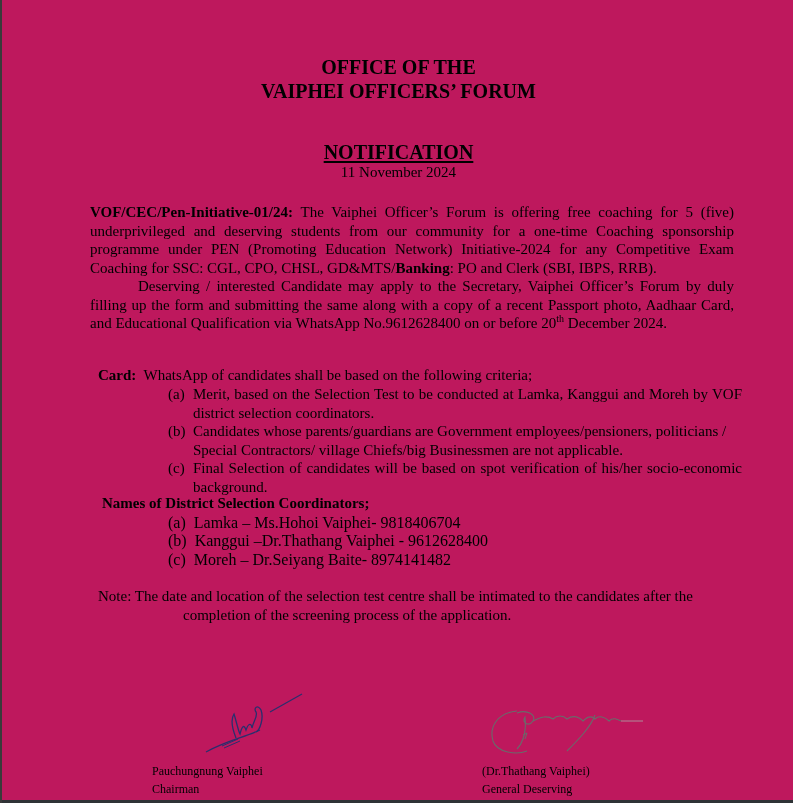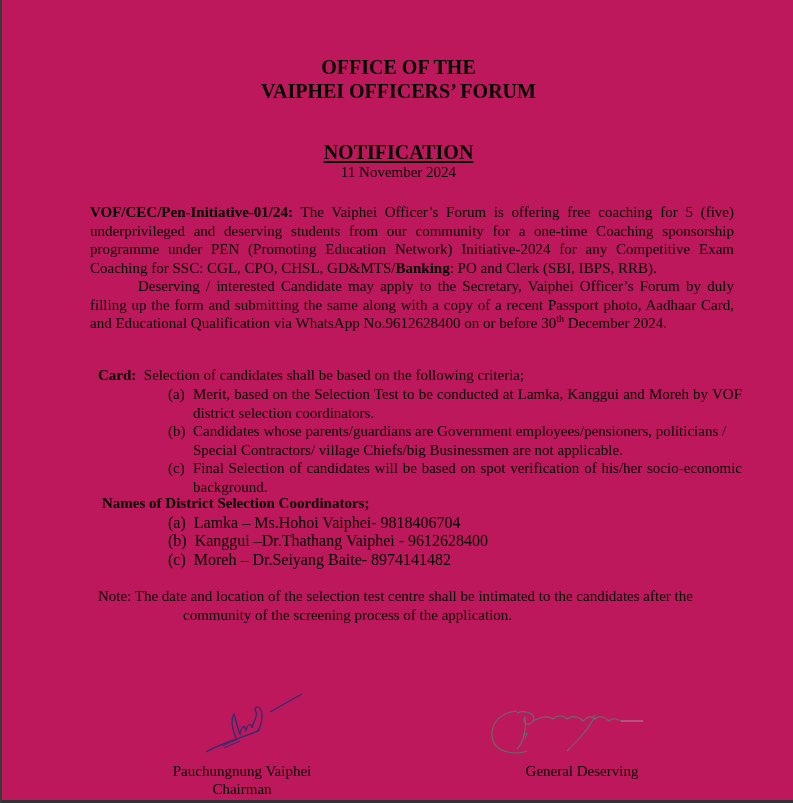--- a/index.html
+++ b/index.html
@@ -26,42 +26,42 @@
     .crit .txt { margin-left: 25px; display: block; text-align: justify; }
     .ca { top: 385px; } .cb { top: 422px; } .cc { top: 459px; }
     .coord-head { position: absolute; left: 100px; top: 495px; font-size: 15px; font-weight: bold; }
     .coord { position: absolute; left: 166px; font-size: 16px; }
     .co0 { top: 514px; } .co1 { top: 532px; } .co2 { top: 551px; }
     .final-note { position: absolute; left: 96px; top: 587px; width: 650px; font-size: 15px; line-height: 19px; }
     .final-note .l2 { display: block; padding-left: 85px; }
     .sig { position: absolute; }
     .sig1 { left: 196px; top: 690px; }
     .sig2 { left: 485px; top: 705px; }
-    .signer { position: absolute; text-align: center; font-size: 15px; line-height: 18px; }
+    .signer { position: absolute; text-align: left; font-size: 12px; line-height: 18px; }
     .s1 { left: 150px; top: 762px; width: 180px; }
     .s2 { left: 480px; top: 762px; width: 200px; }
     b { font-weight: bold; }
   </style>
 </head>
 <body>
 
 <div class="page">
   <div class="heading h1">OFFICE OF THE</div>
   <div class="heading h2">VAIPHEI OFFICERS’ FORUM</div>
 
   <div class="notif">
     <span>NOTIFICATION</span>
   </div>
   <div class="date">11  November 2024</div>
 
   <div class="para p1"><b>VOF/CEC/Pen-Initiative-01/24:</b><span> The Vaiphei Officer’s Forum is offering free coaching for 5 (five) underprivileged and deserving students from our community for a one-time Coaching sponsorship programme under PEN (Promoting Education Network) Initiative-2024 for any Competitive Exam Coaching for SSC: CGL, CPO, CHSL, GD&amp;MTS/</span><b>Banking</b><span>: PO and Clerk (SBI, IBPS, RRB).</span></div>
 
-  <div class="para p2"><span>Deserving / interested Candidate may apply to the Secretary, Vaiphei Officer’s Forum by duly filling up the form and submitting the same along with a copy of a recent Passport photo, Aadhaar Card, and Educational Qualification via WhatsApp No.9612628400 on or before 30</span><sup>th</sup><span> December 2024.</span></div>
+  <div class="para p2"><span>Deserving / interested Candidate may apply to the Secretary, Vaiphei Officer’s Forum by duly filling up the form and submitting the same along with a copy of a recent Passport photo, Aadhaar Card, and Educational Qualification via WhatsApp No.9612628400 on or before 20</span><sup>th</sup><span> December 2024.</span></div>
 
-  <div class="note-line"><b>Card:</b><span style="white-space:pre">  Selection of candidates shall be based on the following criteria;</span></div>
+  <div class="note-line"><b>Card:</b><span style="white-space:pre">  WhatsApp of candidates shall be based on the following criteria;</span></div>
 
   <div class="crit ca">
     <span class="lbl">(a)</span>
     <span class="txt">Merit, based on the Selection Test to be conducted at Lamka, Kanggui and Moreh by VOF district selection coordinators.</span>
   </div>
   <div class="crit cb">
     <span class="lbl">(b)</span>
     <span class="txt" style="text-align:left">Candidates whose parents/guardians are Government employees/pensioners, politicians / Special Contractors/ village Chiefs/big Businessmen are not applicable.</span>
   </div>
   <div class="crit cc">
@@ -69,21 +69,21 @@
     <span class="txt">Final Selection of candidates will be based on spot verification of his/her socio-economic background.</span>
   </div>
 
   <div class="coord-head">Names of District Selection Coordinators;</div>
   <div class="coord co0" style="white-space:pre">(a)  Lamka – Ms.Hohoi Vaiphei- 9818406704</div>
   <div class="coord co1" style="white-space:pre">(b)  Kanggui –Dr.Thathang Vaiphei - 9612628400</div>
   <div class="coord co2" style="white-space:pre">(c)  Moreh – Dr.Seiyang Baite- 8974141482</div>
 
   <div class="final-note">
     <span>Note: The date and location of the selection test centre shall be intimated to the candidates after the</span>
-    <span class="l2">community of the screening process of the application.</span>
+    <span class="l2">completion of the screening process of the application.</span>
   </div>
 
   <svg class="sig sig1" width="110" height="70" viewBox="0 0 110 70">
     <path d="M8 62 C 30 50, 45 48, 62 40" fill="none" stroke="#2a2f6e" stroke-width="1.3"></path>
     <path d="M24 56 L 40 49 M 26 58 L 42 51" fill="none" stroke="#2a2f6e" stroke-width="1"></path>
     <path d="M38 48 C 34 38, 32 30, 36 24 C 38 30, 40 40, 42 44 C 44 36, 46 34, 48 40 C 50 34, 53 32, 54 38 C 56 30, 60 26, 58 22 C 55 18, 60 14, 63 20 C 66 28, 62 40, 58 42" fill="none" stroke="#2a2f6e" stroke-width="1.3"></path>
     <path d="M72 22 L 104 4" fill="none" stroke="#2a2f6e" stroke-width="1.2"></path>
   </svg>
 
   <svg class="sig sig2" width="160" height="55" viewBox="0 0 160 55">
@@ -93,17 +93,18 @@
     <path d="M108 10 C 104 22, 90 36, 80 46" fill="none" stroke="#6a6a6a" stroke-width="1.1"></path>
     <path d="M36 30 L 40 28 L 38 34" fill="none" stroke="#6a6a6a" stroke-width="1"></path>
     <path d="M134 16 L 156 16" fill="none" stroke="#aaaaaa" stroke-width="0.8"></path>
   </svg>
 
   <div class="signer s1">
     <div>Pauchungnung Vaiphei</div>
     <div>Chairman</div>
   </div>
   <div class="signer s2">
+    <div>(Dr.Thathang Vaiphei)</div>
     <div>General Deserving</div>
   </div>
 
   <div class="bottom-bar"></div>
 </div>
 
 </body></html>

